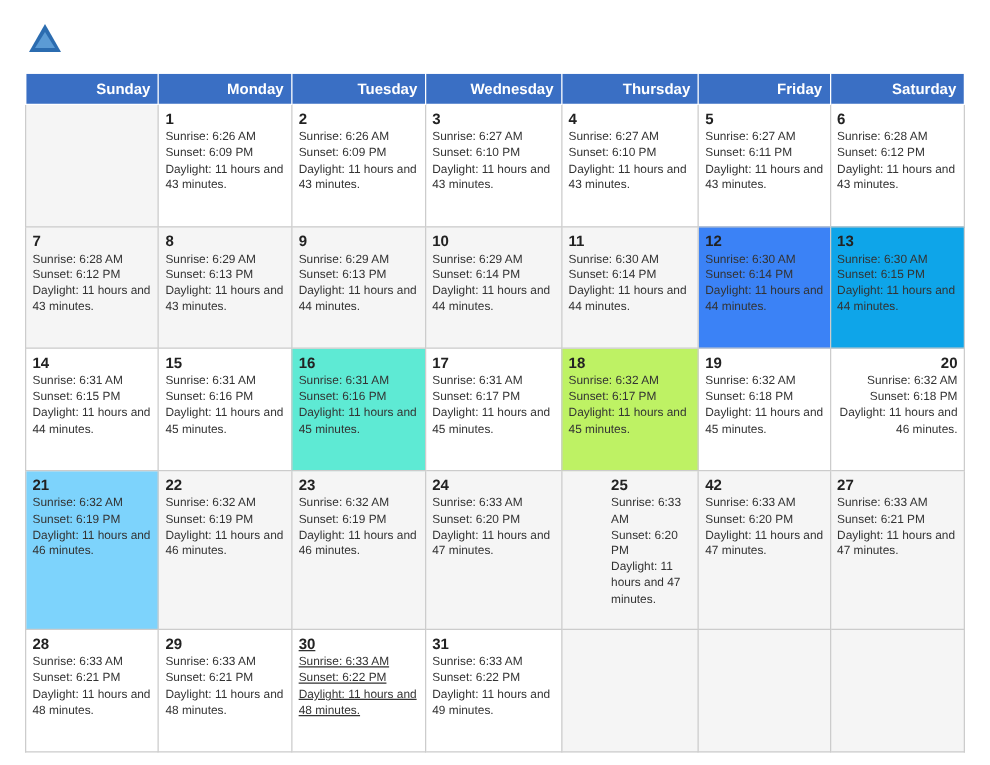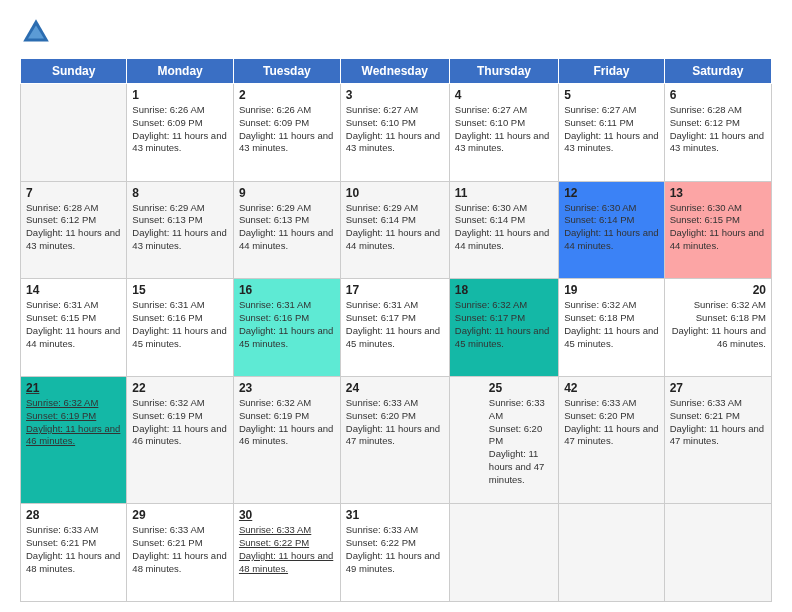--- a/index.html
+++ b/index.html
@@ -65,21 +65,21 @@
       width: 100%;
       border-collapse: collapse;
       flex: 1;
     }
     .calendar th {
       background-color: #3a6fc4;
       color: #fff;
       font-size: 12px;
       font-weight: bold;
       padding: 5px 6px;
-      text-align: center;
+      text-align: right;
       border: 1px solid #fff;
     }
     .calendar td {
       vertical-align: top;
       border: 1px solid #ccc;
       padding: 4px 5px;
       font-size: 9.5px;
       color: #333;
       width: 113px;
       height: 88px;
@@ -188,21 +188,21 @@
             <div class="day-info">Sunrise: 6:29 AM<br>Sunset: 6:14 PM<br>Daylight: 11 hours and 44 minutes.</div>
           </td>
           <td style="background-color: rgb(245, 245, 245);">
             <span class="day-number">11</span>
             <div class="day-info">Sunrise: 6:30 AM<br>Sunset: 6:14 PM<br>Daylight: 11 hours and 44 minutes.</div>
           </td>
           <td style="background-color: #3b82f6;">
             <span class="day-number">12</span>
             <div class="day-info">Sunrise: 6:30 AM<br>Sunset: 6:14 PM<br>Daylight: 11 hours and 44 minutes.</div>
           </td>
-          <td style="background-color: #fca5a5;">
+          <td style="background-color: #0ea5e9;">
             <span class="day-number">13</span>
             <div class="day-info">Sunrise: 6:30 AM<br>Sunset: 6:15 PM<br>Daylight: 11 hours and 44 minutes.</div>
           </td>
         </tr>
         <tr>
           <td style="background-color: rgb(255, 255, 255);">
             <span class="day-number">14</span>
             <div class="day-info">Sunrise: 6:31 AM<br>Sunset: 6:15 PM<br>Daylight: 11 hours and 44 minutes.</div>
           </td>
           <td style="background-color: rgb(255, 255, 255);">
@@ -210,35 +210,35 @@
             <div class="day-info">Sunrise: 6:31 AM<br>Sunset: 6:16 PM<br>Daylight: 11 hours and 45 minutes.</div>
           </td>
           <td style="background-color: #5eead4;">
             <span class="day-number">16</span>
             <div class="day-info">Sunrise: 6:31 AM<br>Sunset: 6:16 PM<br>Daylight: 11 hours and 45 minutes.</div>
           </td>
           <td style="background-color: rgb(255, 255, 255);">
             <span class="day-number">17</span>
             <div class="day-info">Sunrise: 6:31 AM<br>Sunset: 6:17 PM<br>Daylight: 11 hours and 45 minutes.</div>
           </td>
-          <td style="background-color: #14b8a6;">
+          <td style="background-color: #bef264;">
             <span class="day-number">18</span>
             <div class="day-info">Sunrise: 6:32 AM<br>Sunset: 6:17 PM<br>Daylight: 11 hours and 45 minutes.</div>
           </td>
           <td style="background-color: rgb(255, 255, 255);">
             <span class="day-number">19</span>
             <div class="day-info">Sunrise: 6:32 AM<br>Sunset: 6:18 PM<br>Daylight: 11 hours and 45 minutes.</div>
           </td>
           <td style="background-color: rgb(255, 255, 255); text-align: right;">
             <span class="day-number">20</span>
             <div class="day-info">Sunrise: 6:32 AM<br>Sunset: 6:18 PM<br>Daylight: 11 hours and 46 minutes.</div>
           </td>
         </tr>
         <tr>
-          <td style="background-color: #14b8a6; text-decoration: underline;">
+          <td style="background-color: #7dd3fc;">
             <span class="day-number">21</span>
             <div class="day-info">Sunrise: 6:32 AM<br>Sunset: 6:19 PM<br>Daylight: 11 hours and 46 minutes.</div>
           </td>
           <td style="background-color: rgb(245, 245, 245);">
             <span class="day-number">22</span>
             <div class="day-info">Sunrise: 6:32 AM<br>Sunset: 6:19 PM<br>Daylight: 11 hours and 46 minutes.</div>
           </td>
           <td style="background-color: rgb(245, 245, 245);">
             <span class="day-number">23</span>
             <div class="day-info">Sunrise: 6:32 AM<br>Sunset: 6:19 PM<br>Daylight: 11 hours and 46 minutes.</div>

